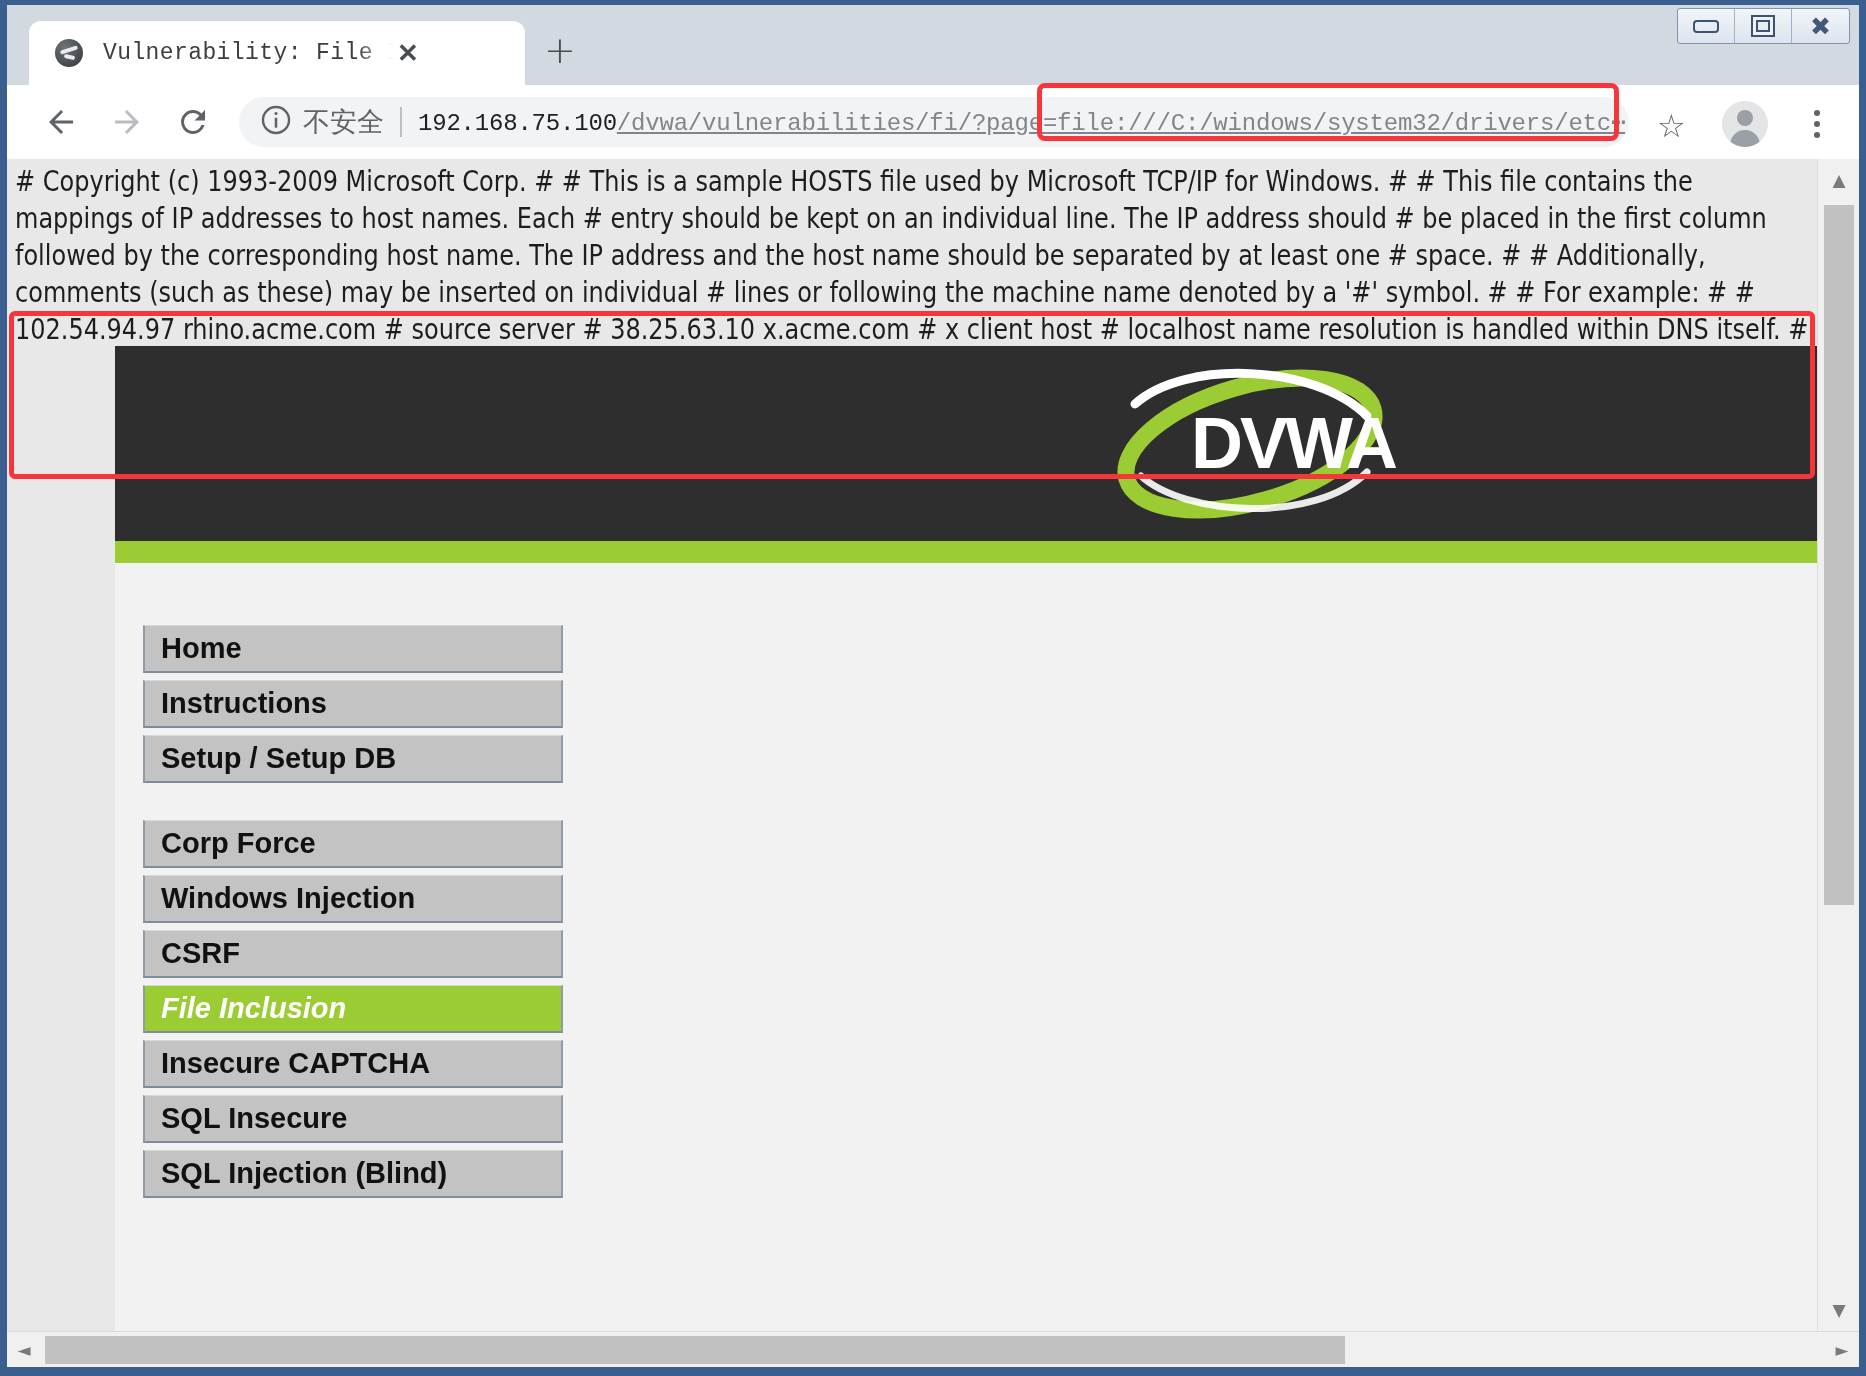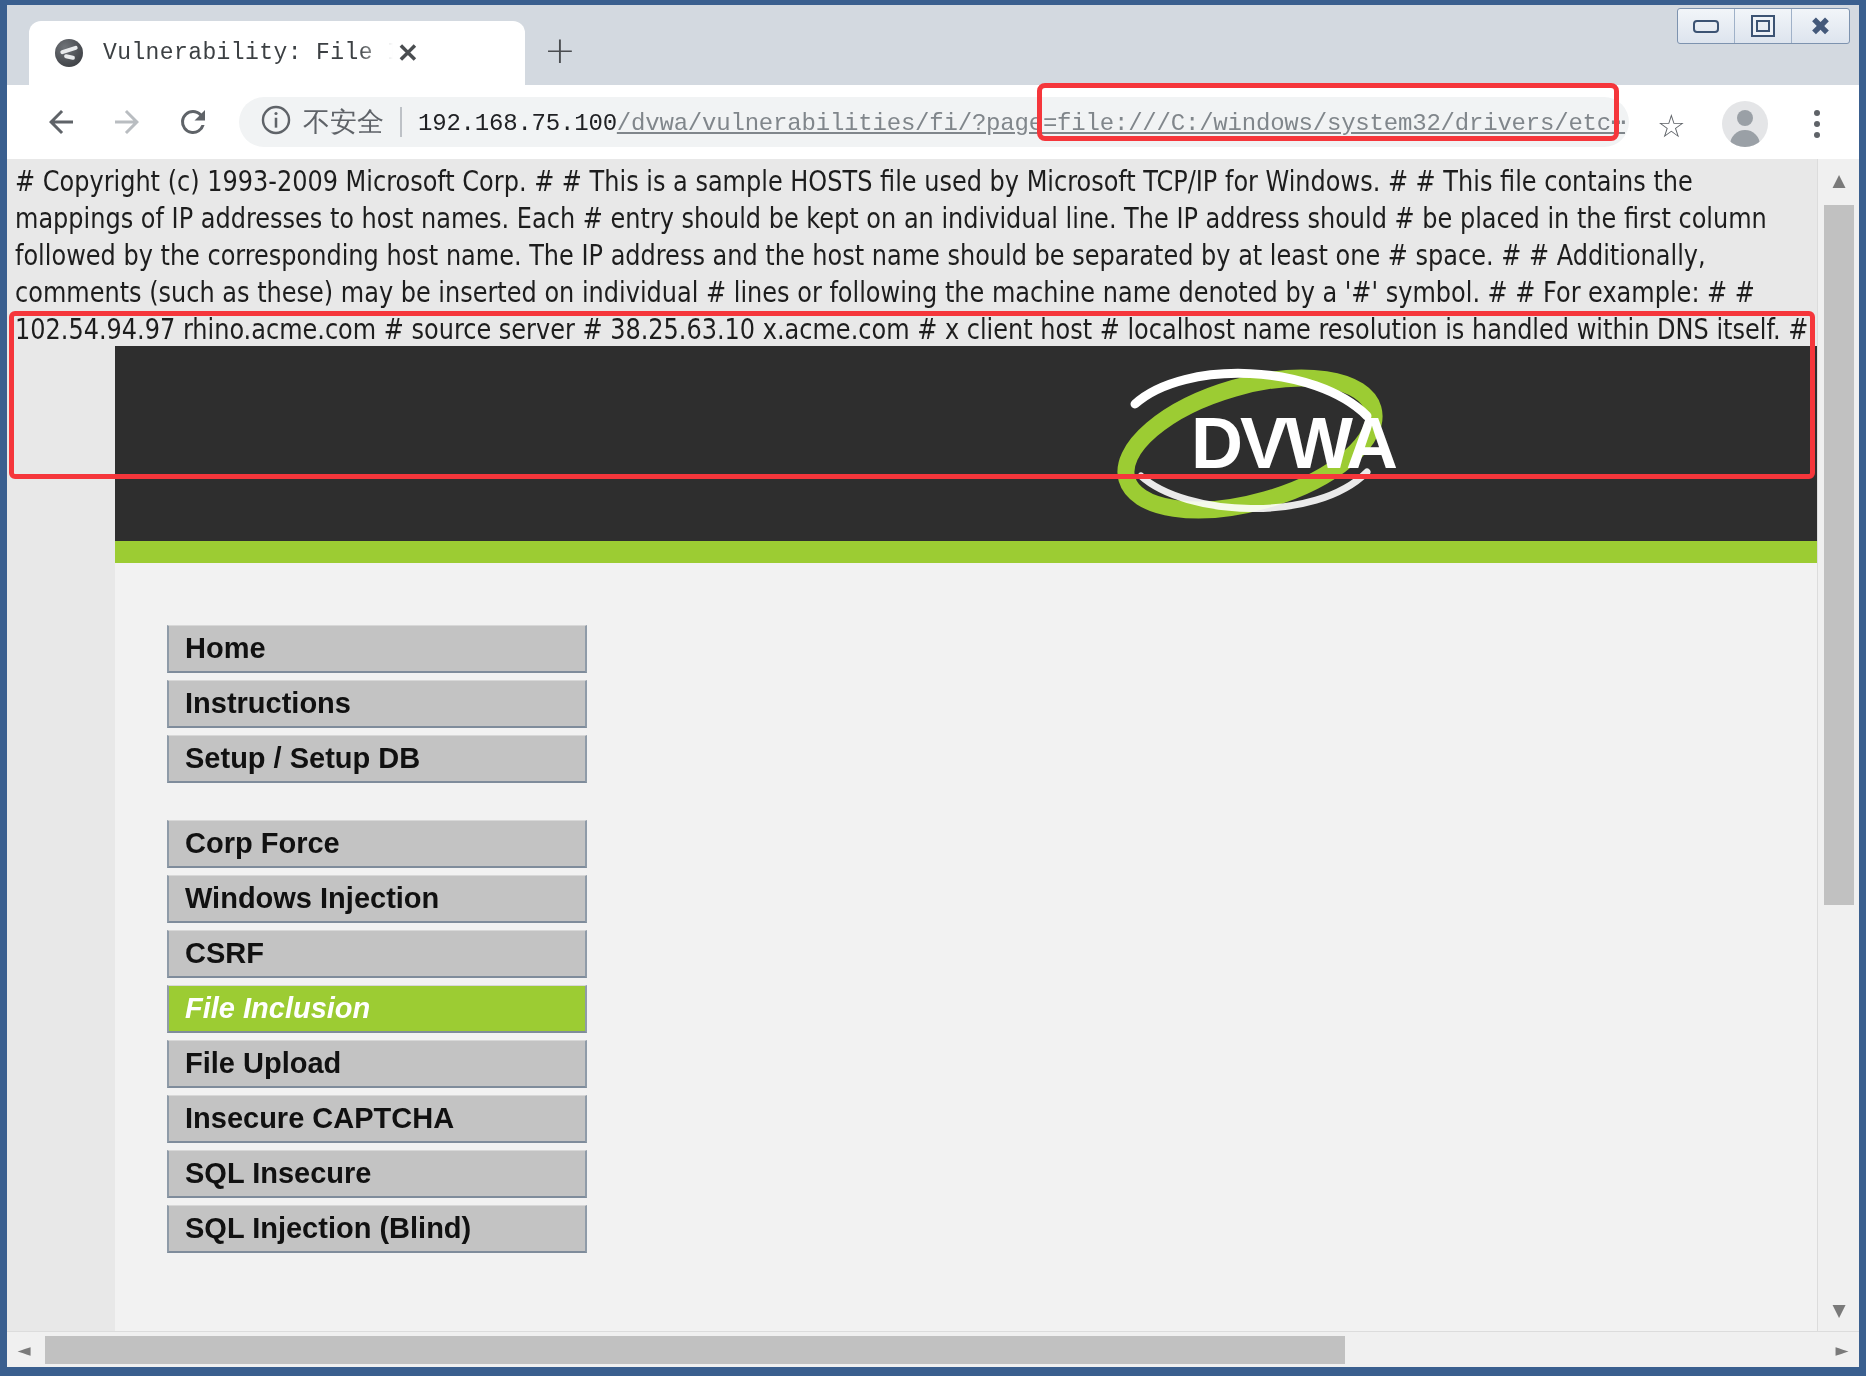--- a/index.html
+++ b/index.html
@@ -284,21 +284,21 @@
     width: 100%; height: 22px;
     background: #9ccc33;
   }
   #dvwa-body {
     width: 100%; height: 768px;
     background: #f2f2f2;
     position: relative;
   }
   #sidebar {
     position: absolute;
-    left: 52px; top: 62px;
+    left: 28px; top: 62px;
     width: 420px;
   }
   .menu-item {
     width: 420px;
     height: 48px;
     margin-bottom: 7px;
     background: #c3c3c3;
     border-left: 2px solid #8f9ba8;
     border-top: 1px solid #d8d8d8;
     border-right: 2px solid #8f9ba8;
@@ -483,23 +483,20 @@
                 <div class="menu-item">
                   <span>Windows Injection</span>
                 </div>
                 <div class="menu-item">
                   <span>CSRF</span>
                 </div>
                 <div class="menu-item active">
                   <span>File Inclusion</span>
                 </div>
                 <div class="menu-item">
-                  <span>File Upload</span>
-                </div>
-                <div class="menu-item">
                   <span>Insecure CAPTCHA</span>
                 </div>
                 <div class="menu-item">
                   <span>SQL Insecure</span>
                 </div>
                 <div class="menu-item">
                   <span>SQL Injection (Blind)</span>
                 </div>
 
               </div>

